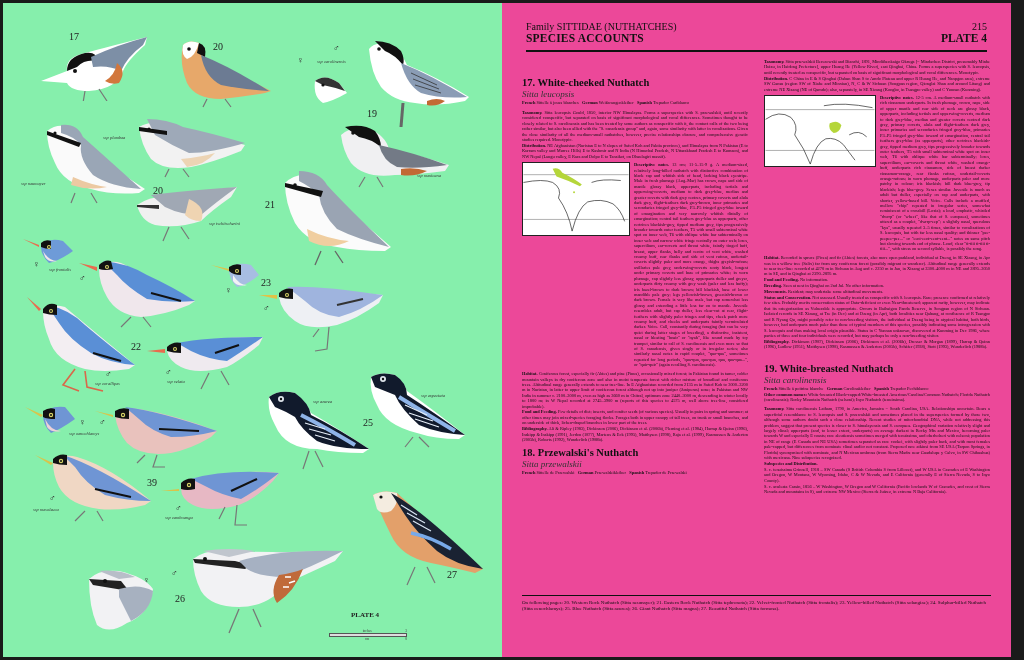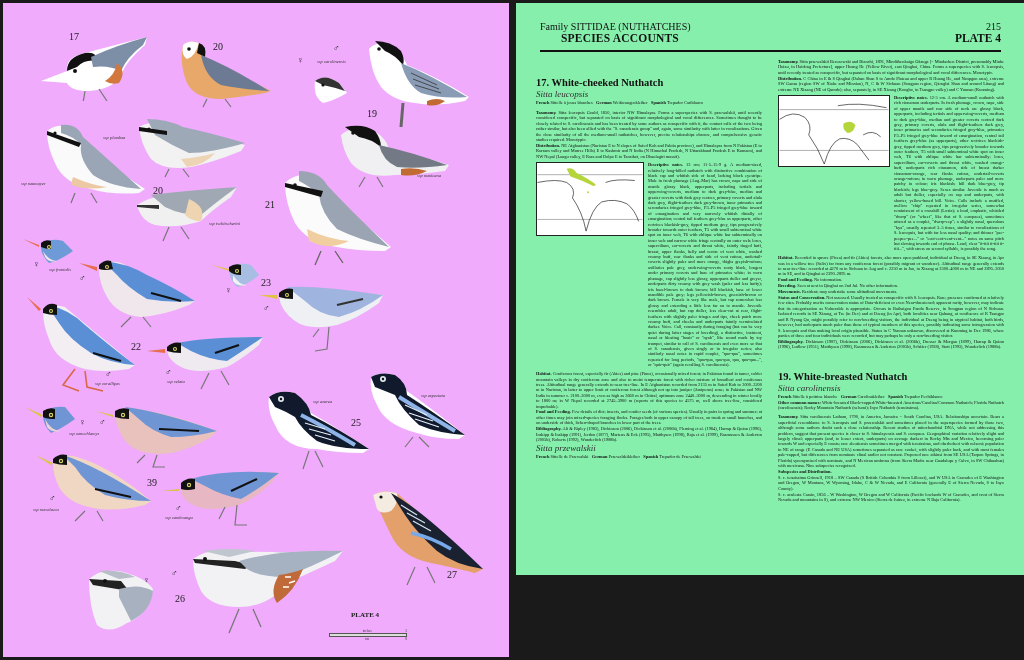--- a/index.html
+++ b/index.html
@@ -2,34 +2,34 @@
 <html><head>
 <meta charset="utf-8">
 <style>
   * { box-sizing: border-box; margin: 0; padding: 0; }
   html, body { width: 1024px; height: 660px; overflow: hidden; background: #1a1a1a; }
   body { font-family: "Liberation Serif", serif; position: relative; }
 
   .spread { position: absolute; left: 0; top: 0; width: 1024px; height: 660px; background: #1a1a1a; }
 
   
-  .plate-page { position: absolute; left: 3px; top: 3px; width: 506px; height: 654px; background: #f0abfc; overflow: hidden; }
+  .plate-page { position: absolute; left: 3px; top: 3px; width: 506px; height: 654px; background: #86efac; overflow: hidden; }
   .bird { position: absolute; }
   .num { position: absolute; font-size: 10px; color: #222; font-family: "Liberation Serif", serif; }
   .ssp { position: absolute; font-size: 4.5px; font-style: italic; color: #333; white-space: nowrap; }
   .sex { position: absolute; font-size: 9px; color: #333; }
   .plate-label { position: absolute; left: 348px; top: 206px; font-size: 7px; font-weight: bold; color: #222; }
   .scale { position: absolute; left: 326px; top: 626px; width: 78px; }
   .scale .bar { height: 4px; border: 1px solid #555; background: #ddd; }
   .scale .lbl { font-size: 3.5px; color: #444; display: flex; justify-content: space-between; }
 
   
-  .text-page { position: absolute; left: 516px; top: 3px; width: 509px; height: 572px; background: #86efac; overflow: hidden; color: #111; }
+  .text-page { position: absolute; left: 502px; top: 3px; width: 509px; height: 654px; background: #ec4899; overflow: hidden; color: #111; }
   .hdr-family { position: absolute; left: 24px; top: 18px; font-size: 10px; }
-  .hdr-title { position: absolute; left: 24px; top: 29px; font-size: 11.5px; font-weight: bold; letter-spacing: 0.2px; margin-left: 21px; }
+  .hdr-title { position: absolute; left: 24px; top: 29px; font-size: 11.5px; font-weight: bold; letter-spacing: 0.2px; }
   .hdr-page { position: absolute; right: 24px; top: 18px; font-size: 10px; }
   .hdr-plate { position: absolute; right: 24px; top: 29px; font-size: 11.5px; font-weight: bold; }
   .hdr-rule { position: absolute; left: 24px; right: 24px; top: 47px; height: 2px; background: #111; }
 
   .col { position: absolute; top: 56px; width: 226px; font-size: 4.4px; line-height: 5.4px; text-align: justify; }
   .col.left { left: 20px; }
   .col.right { left: 262px; }
 
   .sp-title { font-size: 10.5px; font-weight: bold; line-height: 13px; margin-top: 17px; }
   .sp-sci { font-size: 9px; font-style: italic; line-height: 11px; color: #333; }
@@ -247,21 +247,21 @@
       <path d="M30 10 Q64 0 118 4 Q98 20 80 30 Q60 26 46 18Z" fill="#6f95d4"></path>
       <path d="M20 14 Q26 8 34 10 L34 20 Q26 22 20 20Z" fill="#111"></path>
       <path d="M70 22 L96 10" stroke="#111" stroke-width="2"></path>
       <circle cx="28" cy="16" r="2.2" fill="#d8d468"></circle>
         <circle cx="28" cy="16" r="1" fill="#111"></circle>
       <path d="M64 38 L58 50 M76 36 L74 56 L86 56" stroke="#777" stroke-width="1.2" fill="none"></path>
     </svg>
     <span class="sex" style="left:172px;top:500px">♂</span>
     <span class="ssp" style="left:162px;top:512px">ssp zamboanga</span>
 
-    <span class="num" style="left:348px;top:414px">25</span>
+    <span class="num" style="left:360px;top:414px">25</span>
     <span class="ssp" style="left:310px;top:396px">ssp azurea</span>
     <svg class="bird" style="left:242px;top:386px" width="126" height="84" viewBox="0 0 126 84">
       <path d="M0 0 L24 8 Q34 0 50 4 Q62 14 66 24 Q94 40 124 60 L118 64 Q92 64 72 60 Q40 60 30 36 Q22 22 24 8Z" fill="#fff"></path>
       <path d="M24 8 Q34 0 50 4 Q64 14 66 26 Q94 40 124 60 Q92 60 72 52 Q56 40 50 28 Q40 22 30 18Z" fill="#111a2c"></path>
       <path d="M56 26 Q80 38 110 56" stroke="#8fb4e8" stroke-width="4"></path>
       <path d="M60 34 L80 40 M64 40 L86 46 M70 46 L90 52" stroke="#e6eef8" stroke-width="1.2"></path>
       <circle cx="36" cy="10" r="3" fill="#dfe5ec"></circle>
         <circle cx="36" cy="10" r="1.2" fill="#111"></circle>
       <path d="M64 62 L58 80 M70 62 L78 78" stroke="#777" stroke-width="1.2"></path>
     </svg>
@@ -349,20 +349,21 @@
           <path d="M0 20 Q20 16 30 20 Q40 26 36 36 Q46 50 50 70 M50 70 Q56 46 66 40 Q80 36 92 42 Q100 48 104 60 M70 20 Q80 16 100 18" stroke="#222" stroke-width="0.7" fill="none"></path>
           <path d="M30 6 Q36 4 40 10 Q52 16 60 22 L58 24 Q46 18 34 14 Z" fill="#b5d63a"></path>
           <circle cx="52" cy="30" r="1" fill="#b5d63a"></circle>
         </svg>
         <div class="para"><b>Descriptive notes.</b> <span>13 cm; 11·5–15·9 g. A medium-sized, relatively long-billed nuthatch with distinctive combination of black cap and whitish side of head, lacking black eyestripe. Male in fresh plumage (Aug–Mar) has crown, nape and side of mantle glossy black, upperparts, including tertials and upperwing-coverts, medium to dark grey-blue, median and greater coverts with dark grey centres, primary coverts and alula dark grey, flight-feathers dark grey-brown, inner primaries and secondaries fringed grey-blue, P3–P5 fringed grey-blue inward of emargination and very narrowly whitish distally of emargination; central tail feathers grey-blue as upperparts, other rectrices blackish-grey, tipped medium grey, tips progressively broader towards outer feathers, T5 with small subterminal white spot on inner web, T6 with oblique white bar subterminally on inner web and narrow white fringe centrally on outer web; lores, supercilium, ear-coverts and throat white, faintly tinged buff, breast, upper flanks, belly and centre of vent white, washed creamy buff, rear flanks and side of vent rufous, undertail-coverts slightly paler and more orange, thighs greyish-rufous; axillaries pale grey, underwing-coverts sooty black, longest under primary coverts and base of primaries white; in worn plumage, cap slightly less glossy, upperparts duller and greyer, underparts dirty creamy with grey wash (paler and less buffy); iris hazel-brown to dark brown; bill blackish, base of lower mandible pale grey; legs yellowish-brown, greenish-brown or dark brown. Female is very like male, but cap somewhat less glossy and extending a little less far on to mantle. Juvenile resembles adult, but cap duller, less clear-cut at rear, flight-feathers with slightly paler fringes and tips, cheek patch more creamy buff, and cheeks and underparts faintly vermiculated darker. Voice. Call, constantly during foraging (but can be very quiet during latter stages of breeding), a distinctive, insistent, nasal or bleating "hnair" or "nyah", like sound made by toy trumpet, similar to call of S. carolinensis and even more so that of S. canadensis, given singly or in irregular series; also similarly nasal notes in rapid couplet, "quo-qua", sometimes repeated for long periods, "qua-qua, qua-qua, qua, qua-qua...", or "quir-quir" (again recalling S. carolinensis).</span></div>
       </div>
       <div class="para"><b>Habitat.</b> <span>Coniferous forest, especially fir (Abies) and pine (Pinus), occasionally mixed forest; in Pakistan found in tamer, colder mountain valleys in dry coniferous zone and also in moist temperate forest with richer mixture of broadleaf and coniferous trees. Altitudinal range generally extends to near tree-line. In E Afghanistan recorded from 2135 m in Safed Koh to 3000–3200 m in Nuristan, in latter to upper limit of coniferous forest although not up into juniper (Juniperus) zone; in Pakistan and NW India in summer c. 2100–3000 m, even as high as 3660 m in Chitral, optimum zone 2440–3000 m, descending in winter locally to 1800 m; in W Nepal recorded at 2745–3900 m (reports of this species to 4575 m, well above tree-line, considered improbable).</span></div>
       <div class="para"><b>Food and Feeding.</b> <span>Few details of diet; insects, and conifer seeds (of various species). Usually in pairs in spring and summer; at other times may join mixed-species foraging flocks. Forages both in upper canopy of tall trees, on trunk or small branches, and on underside of thick, lichen-draped branches in lower part of the trees.</span></div>
       <div class="para"><b>Bibliography.</b> <span>Ali &amp; Ripley (1983), Dickinson (2006), Dickinson et al. (2006b), Fleming et al. (1984), Harrap &amp; Quinn (1996), Inskipp &amp; Inskipp (1991), Jerdon (1877), Martens &amp; Eck (1995), Matthysen (1998), Raja et al. (1999), Rasmussen &amp; Anderton (2005b), Roberts (1992), Wunderlich (1988b).</span></div>
 
+      <div class="sp-title" style="margin-top:4px">18. Przewalski's Nuthatch</div>
       <div class="sp-sci">Sitta przewalskii</div>
       <div class="sp-names">
         <b>French</b> <span>Sittelle de Przewalski</span>&nbsp;&nbsp;
         <b>German</b> <span>Przewalskikleiber</span>&nbsp;&nbsp;
         <b>Spanish</b> <span>Trepador de Przewalski</span>
       </div>
     </div>
 
     <div class="col right">
       <div class="para"><b>Taxonomy.</b> <span>Sitta przewalskii Berezowski and Bianchi, 1891, Mindiibenkaigo Okruga [= Mindachen District, presumably Minhe Huizu, in Haidong Prefecture], upper Huang He (Yellow River), east Qinghai, China. Forms a superspecies with S. leucopsis, until recently treated as conspecific, but separated on basis of significant morphological and vocal differences. Monotypic.</span></div>
@@ -377,21 +378,21 @@
         </svg>
         <div class="para"><b>Descriptive notes.</b> <span>12·5 cm. A medium-small nuthatch with rich cinnamon underparts. In fresh plumage, crown, nape, side of upper mantle and rear side of neck are glossy black, upperparts, including tertials and upperwing-coverts, medium to dark grey-blue, median and greater coverts centred dark grey, primary coverts, alula and flight-feathers dark grey, inner primaries and secondaries fringed grey-blue, primaries P3–P5 fringed grey-blue inward of emargination, central tail feathers grey-blue (as upperparts), other rectrices blackish-grey, tipped medium grey, tips progressively broader towards outer feathers, T5 with small subterminal white spot on inner web, T6 with oblique white bar subterminally; lores, supercilium, ear-coverts and throat white, washed orange-buff, underparts rich cinnamon, side of breast darker cinnamon-orange, rear flanks rufous, undertail-coverts orange-rufous; in worn plumage, underparts paler and more patchy in colour; iris blackish; bill dark blue-grey, tip blackish; legs blue-grey. Sexes similar. Juvenile is much as adult but duller, especially on cap and underparts, with shorter, yellow-based bill. Voice. Calls include a muffled, mellow "chip" repeated in irregular series, somewhat reminiscent of a crossbill (Loxia); a loud, emphatic, whistled "dwrrp" (or "wheet", like that of S. europaea), sometimes uttered as a couplet, "dwrrp-eep"; a slightly nasal, querulous "kya", usually repeated 3–5 times, similar to vocalizations of S. leucopsis, but with far less nasal quality; and thinner "pee-peepee-pee..." or "eent-eent-eent-eent..." notes on same pitch but slowing towards end of phrase. Loud, clear "ti-tiii ti-tiii ti-tiii...", with stress on second syllable, is possibly the song.</span></div>
       </div>
       <div class="para"><b>Habitat.</b> <span>Recorded in spruce (Picea) and fir (Abies) forests, also more open parkland, individual at Dzeng, in SE Xizang, in Apr was in a willow tree (Salix) far from any coniferous forest (possibly migrant or wanderer). Altitudinal range generally extends to near tree-line: recorded at 4270 m in Sichuan in Aug and c. 2250 m in Jan, in Xizang at 3300–4000 m in NE and 2895–3050 m in SE, and in Qinghai at 2390–2895 m.</span></div>
       <div class="para"><b>Food and Feeding.</b> <span>No information.</span></div>
       <div class="para"><b>Breeding.</b> <span>Seen at nest in Qinghai on 2nd Jul. No other information.</span></div>
       <div class="para"><b>Movements.</b> <span>Resident; may undertake some altitudinal movements.</span></div>
       <div class="para"><b>Status and Conservation.</b> <span>Not assessed. Usually treated as conspecific with S. leucopsis. Rare; presence confirmed at relatively few sites. Probably merits conservation status of Data-deficient or even Near-threatened; apparent rarity, however, may indicate that its categorization as Vulnerable is appropriate. Occurs in Baihaigou Panda Reserve, in Songpan region of N Sichuan. Isolated records in SE Xizang, at Tse (in Dec) and at Dzeng (in Apr), both localities near Qabang, at confluence of R Tsangpo and R Nyang Qu, might possibly refer to non-breeding visitors, the individual at Dzeng being in atypical habitat, both birds, however, had underparts much paler than those of typical members of this species, possibly indicating some introgression with S. leucopsis and thus making local origin plausible. Status in C Yunnan unknown, discovered at Kunming in Dec 1986, where parties of three and four individuals were recorded, but may perhaps be only a non-breeding visitor.</span></div>
       <div class="para"><b>Bibliography.</b> <span>Dickinson (1987), Dickinson (2006), Dickinson et al. (2006b), Dresser &amp; Morgan (1899), Harrap &amp; Quinn (1996), Ludlow (1951), Matthysen (1998), Rasmussen &amp; Anderton (2005b), Schäfer (1938), Stott (1993), Wunderlich (1988b).</span></div>
 
-      <div class="sp-title" style="margin-top:20px">19. White-breasted Nuthatch</div>
+      <div class="sp-title" style="margin-top:12px">19. White-breasted Nuthatch</div>
       <div class="sp-sci">Sitta carolinensis</div>
       <div class="sp-names" style="margin-bottom:0">
         <b>French</b> <span>Sittelle à poitrine blanche</span>&nbsp;&nbsp;
         <b>German</b> <span>Carolinakleiber</span>&nbsp;&nbsp;
         <b>Spanish</b> <span>Trepador Pechiblanco</span>
       </div>
       <div class="para" style="margin-bottom:4px"><b>Other common names:</b> <span>White-breasted Black-capped/White-breasted American/Carolina/Common Nuthatch; Florida Nuthatch (carolinensis); Rocky Mountain Nuthatch (nelsoni); Inyo Nuthatch (tenuissima).</span></div>
       <div class="para"><b>Taxonomy.</b> <span>Sitta carolinensis Latham, 1790, in America, Jamaica = South Carolina, USA. Relationships uncertain. Bears a superficial resemblance to S. leucopsis and S. przewalskii and sometimes placed in the superspecies formed by those two, although some authors doubt such a close relationship. Recent studies of mitochondrial DNA, while not addressing this problem, suggest that present species is closer to S. himalayensis and S. europaea. Geographical variation relatively slight and largely clinal; upperparts (and, to lesser extent, underparts) on average darkest in Rocky Mts and Mexico, becoming paler towards W and especially E coasts; race aleutiensis sometimes merged with tenuissima, and oberholseri with nelsoni; population in NE of range (E Canada and NE USA) sometimes separated as race cookei, with slightly paler back, and with most females pale-capped, but differences from nominate clinal and/or not constant. Proposed race atkinsi from SE USA (Tarpon Springs, in Florida) synonymized with nominate, and N Mexican umbrosa (from Sierra Madre near Guadalupe y Calvo, in SW Chihuahua) with mexicana. Nine subspecies recognized.</span></div>
       <div class="para"><b>Subspecies and Distribution.</b></div>
       <div class="para">S. c. tenuissima Grinnell, 1918 – SW Canada (S British Columbia S from Lillooet), and W USA in Cascades of E Washington and Oregon, W Montana, W Wyoming, Idaho, C &amp; W Nevada, and E California (generally E of Sierra Nevada, S to Inyo County).</div>

